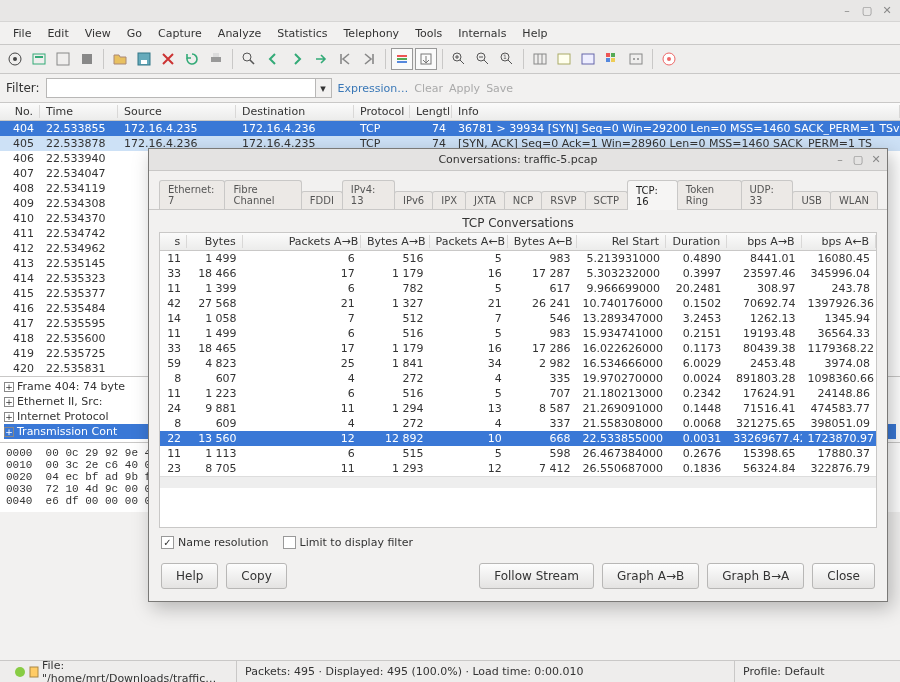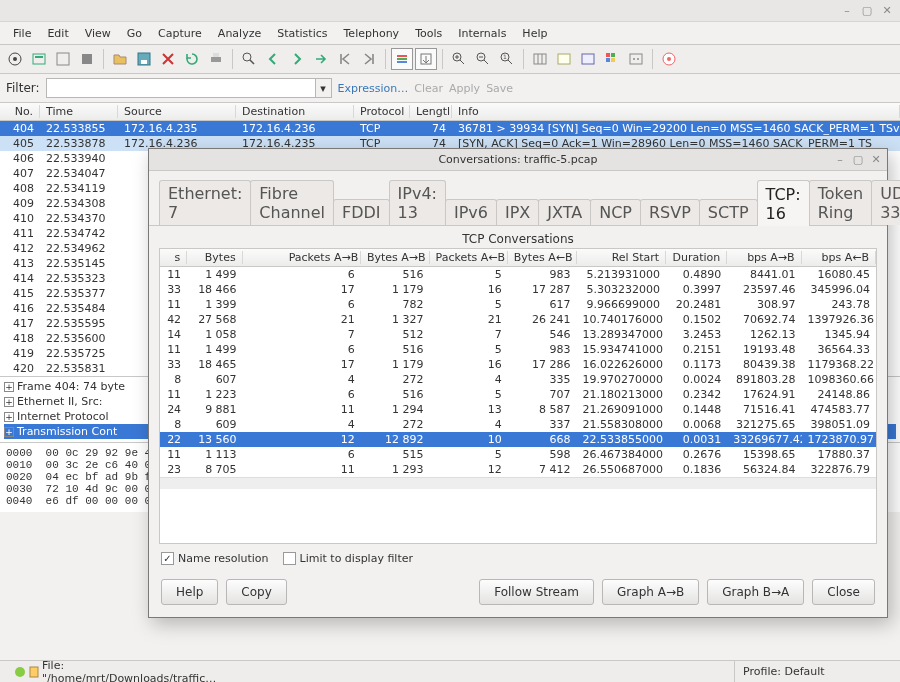--- a/index.html
+++ b/index.html
@@ -51,21 +51,21 @@
 .statusbar .cell { border-left: 1px solid #c9c8c7; padding: 0 8px; height: 100%; display: flex; align-items: center; }
 .statusbar .cell:first-child { border-left: none; flex: 0 0 220px; }
 .statusbar .cell.profile { margin-left: auto; width: 160px; }
 .statusbar .si { display: inline-flex; width: 12px; height: 12px; margin-right: 2px; }
 
 .dialog { position: absolute; left: 148px; top: 148px; width: 740px; background: #f2f1f0; border: 1px solid #7a7977; box-shadow: 4px 6px 18px rgba(0,0,0,.25); }
 .dialog .d-title { height: 22px; background: #e4e3e2; display: flex; align-items: center; justify-content: center; position: relative; border-bottom: 1px solid #c9c8c7; }
 .dialog .d-title .winbtns { position: absolute; right: 4px; display: flex; gap: 4px; }
 .dialog .d-title .winbtns span { width: 14px; height: 14px; display: inline-flex; align-items: center; justify-content: center; color: #888; }
 .dialog .tabs { display: flex; gap: 0; padding: 8px 10px 0 10px; border-bottom: 1px solid #c9c8c7; align-items: end; }
-.dialog .tabs .tab { border: 1px solid #c9c8c7; border-bottom: none; background: #ece9e6; padding: 3px 8px; font-size: 16px; color: #555; margin-right: -1px; border-radius: 3px 3px 0 0; }
+.dialog .tabs .tab { border: 1px solid #c9c8c7; border-bottom: none; background: #ece9e6; padding: 3px 8px; font-size: 10px; color: #555; margin-right: -1px; border-radius: 3px 3px 0 0; }
 .dialog .tabs .tab.active { background: #f6f5f4; color: #222; position: relative; top: 1px; padding-top: 4px; }
 .dialog .subhdr { text-align: center; padding: 6px 0 2px; font-size: 12px; }
 .dialog .conv { margin: 0 10px; background: #fff; border: 1px solid #c9c8c7; height: 296px; overflow: hidden; font-size: 11px; }
 .dialog .conv .hdr { display: flex; background: linear-gradient(#fbfbfb,#ececeb); border-bottom: 1px solid #c9c8c7; height: 18px; align-items: center; }
 .dialog .conv .hdr .c { border-right: 1px solid #d9d8d7; padding: 0 6px; white-space: nowrap; overflow: hidden; font-size: 11px; }
 .dialog .conv .row { display: flex; height: 15px; align-items: center; }
 .dialog .conv .row .c { padding: 0 6px; white-space: nowrap; overflow: hidden; }
 .cv-s { width: 28px; text-align: right; }
 .cv-bytes { width: 58px; text-align: right; }
 .cv-pab { width: 82px; text-align: right; margin-left: 40px; }
@@ -483,20 +483,21 @@
           <circle cx="6" cy="6" r="5" fill="#8c4"></circle>
         </svg>
       </span>
     <span class="si">
         <svg viewBox="0 0 12 12">
           <rect x="2" y="1" width="8" height="10" fill="#fc6" stroke="#a84"></rect>
         </svg>
       </span>
     <span>File: "/home/mrt/Downloads/traffic…</span>
   </div>
+  <div class="cell" style="flex:1">Packets: 495 · Displayed: 495 (100.0%) · Load time: 0:00.010</div>
   <div class="cell profile">Profile: Default</div>
 </div>
 
 <div class="dialog">
   <div class="d-title">
     <span>Conversations: traffic-5.pcap</span>
     <div class="winbtns">
       <span>–</span>
       <span>▢</span>
       <span>✕</span>
@@ -610,20 +611,32 @@
           <span class="c cv-s">33</span>
           <span class="c cv-bytes">18 465</span>
           <span class="c cv-pab">17</span>
           <span class="c cv-bab">1 179</span>
           <span class="c cv-pba">16</span>
           <span class="c cv-bba">17 286</span>
           <span class="c cv-rs">16.022626000</span>
           <span class="c cv-dur">0.1173</span>
           <span class="c cv-bpsa">80439.38</span>
           <span class="c cv-bpsb">1179368.22</span>
+        </div>
+        <div class="row">
+          <span class="c cv-s">59</span>
+          <span class="c cv-bytes">4 823</span>
+          <span class="c cv-pab">25</span>
+          <span class="c cv-bab">1 841</span>
+          <span class="c cv-pba">34</span>
+          <span class="c cv-bba">2 982</span>
+          <span class="c cv-rs">16.534666000</span>
+          <span class="c cv-dur">6.0029</span>
+          <span class="c cv-bpsa">2453.48</span>
+          <span class="c cv-bpsb">3974.08</span>
         </div>
         <div class="row">
           <span class="c cv-s">8</span>
           <span class="c cv-bytes">607</span>
           <span class="c cv-pab">4</span>
           <span class="c cv-bab">272</span>
           <span class="c cv-pba">4</span>
           <span class="c cv-bba">335</span>
           <span class="c cv-rs">19.970270000</span>
           <span class="c cv-dur">0.0024</span>

